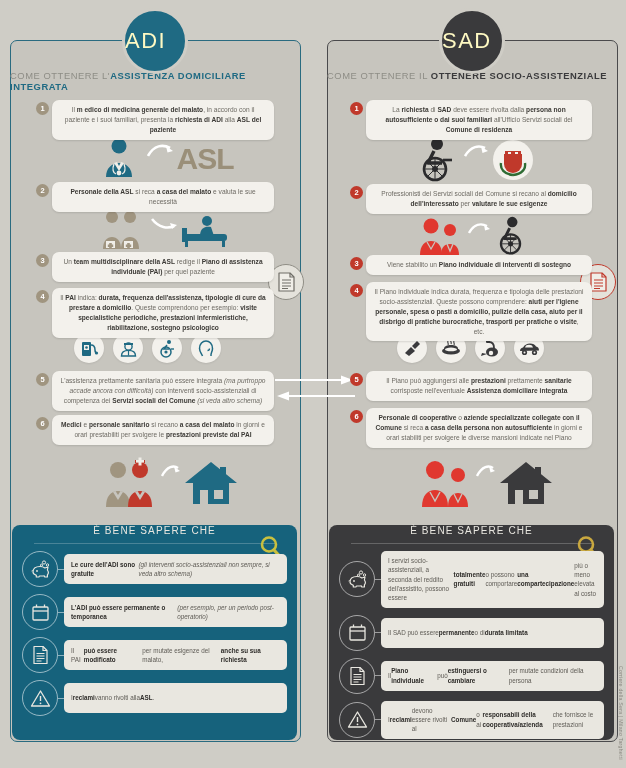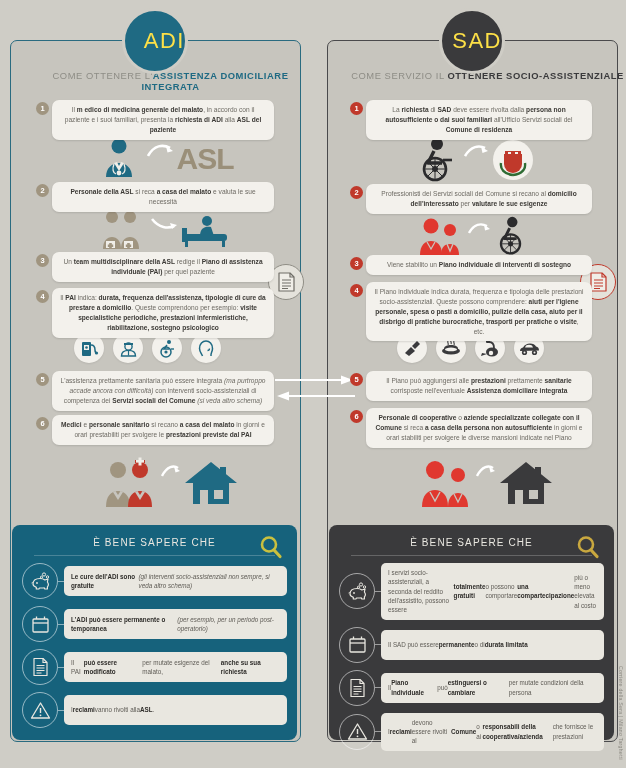--- a/index.html
+++ b/index.html
@@ -12,29 +12,29 @@
   #page{position:relative;width:626px;height:768px;background:#cfcdc6;}
 
   
   .col{position:absolute;top:40px;width:289px;height:700px;
        background:#c7c5be;border-radius:7px;}
   .col.adi{left:10px;border:1.4px solid #2a6b80;}
   .col.sad{left:327px;border:1.4px solid #4a4a4c;}
 
   
   .badge{position:absolute;top:8px;width:66px;height:66px;border-radius:50%;
-         display:flex;align-items:center;justify-content:flex-end;
-         color:#fde047;font-size:22px;letter-spacing:1.5px;
+         display:flex;align-items:center;justify-content:flex-start;
+         color:#fef9c3;font-size:22px;letter-spacing:1.5px;
          border:3px solid #cfcdc6;box-sizing:border-box;z-index:6;}
   .badge.adi{left:122px;background:#1f6a83;}
   .badge.sad{left:439px;background:#3a3a3c;}
 
   
-  .subtitle{position:absolute;top:70px;width:289px;text-align:center;
-            font-size:9.4px;letter-spacing:.55px;z-index:5;padding-left:16px;}
+  .subtitle{position:absolute;top:70px;width:289px;text-align:left;
+            font-size:9.4px;letter-spacing:.55px;z-index:5;}
   .subtitle.adi{left:10px;color:#8e8d86;}
   .subtitle.sad{left:327px;color:#8e8d86;}
   .subtitle b{font-weight:bold;}
   .subtitle.adi b{color:#1f6a83;}
   .subtitle.sad b{color:#3a3a3c;}
 
   
   .step{position:absolute;display:flex;align-items:flex-start;z-index:4;}
   .num{flex:0 0 auto;width:13px;height:13px;border-radius:50%;
        display:flex;align-items:center;justify-content:center;
@@ -63,21 +63,21 @@
   .docbadge{position:absolute;width:34px;height:34px;border-radius:50%;
             background:#e4e2db;display:flex;align-items:center;justify-content:center;z-index:3;}
   .docbadge.adi{border:1.2px solid #8f8d85;}
   .docbadge.sad{border:1.2px solid #c0392b;}
 
   
   .know{position:absolute;top:525px;width:285px;height:215px;border-radius:8px;z-index:5;}
   .know.adi{left:12px;background:#16627c;}
   .know.sad{left:329px;background:#3a3a3c;}
   .know-title{text-align:center;color:#e9e7e0;font-size:10px;
-              letter-spacing:1.1px;padding-top:12px;}
+              letter-spacing:1.1px;}
   .know-rule{height:1px;margin:7px 22px 0 22px;background:rgba(255,255,255,.22);}
   .mag{position:absolute;right:14px;top:10px;}
   .krow{display:flex;align-items:center;margin:7px 10px 0 10px;position:relative;}
   .kicon{flex:0 0 auto;width:34px;height:34px;border-radius:50%;
          border:1.1px solid rgba(255,255,255,.55);
          display:flex;align-items:center;justify-content:center;margin-right:0;}
   .kconn{flex:0 0 auto;width:6px;height:1px;background:rgba(255,255,255,.5);}
   .kbubble{flex:1 1 auto;background:#e9e7e0;border-radius:5px;padding:5px 7px;
            font-size:6.3px;line-height:1.48;color:#5e5b55;min-height:20px;
            display:flex;align-items:center;}
@@ -246,21 +246,21 @@
       <rect x="16" y="30" width="8" height="14" fill="#c7c5be"></rect>
       <rect x="30" y="30" width="9" height="9" fill="#c7c5be"></rect>
     </svg>
   </div>
 
   <div class="col sad"></div>
   <div class="badge sad">
     <span>SAD</span>
   </div>
   <div class="subtitle sad">
-    <span>COME SERVIZIO IL </span><b>OTTENERE SOCIO-ASSISTENZIALE</b>
+    <span>COME OTTENERE IL </span><b>OTTENERE SOCIO-ASSISTENZIALE</b>
   </div>
 
   <div class="step" style="left:350px;top:100px;width:242px;">
     <div class="num sad">1</div>
     <div class="bubble">La <b>richiesta</b> di <b>SAD</b> deve essere rivolta dalla <b>persona non autosufficiente o dai suoi familiari</b> all'Ufficio Servizi sociali del <b>Comune di residenza</b></div>
   </div>
   <div class="illus" style="left:400px;top:136px;width:150px;height:48px;">
     <svg width="46" height="46" viewBox="0 0 46 46">
       <circle cx="21" cy="7" r="6" fill="#2b2b2d"></circle>
       <path d="M18 14 L12 26 h14" stroke="#2b2b2d" stroke-width="3.4" fill="none" stroke-linejoin="round"></path>

